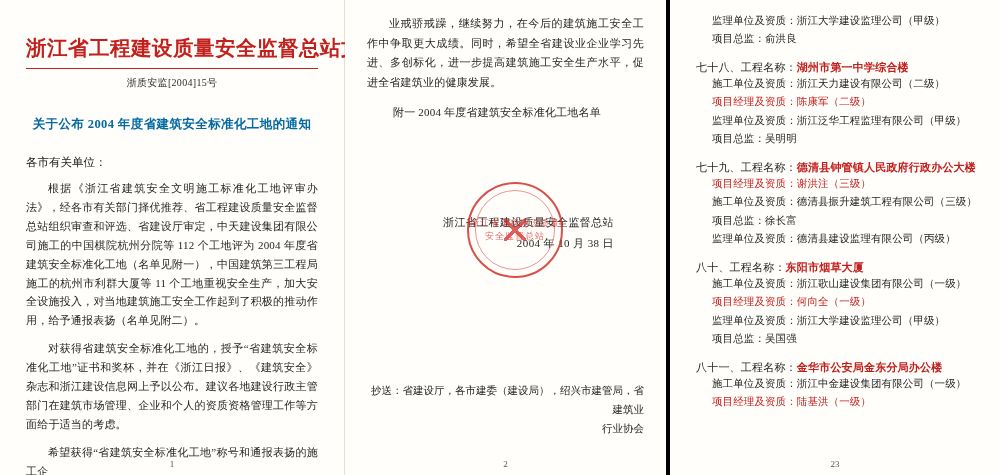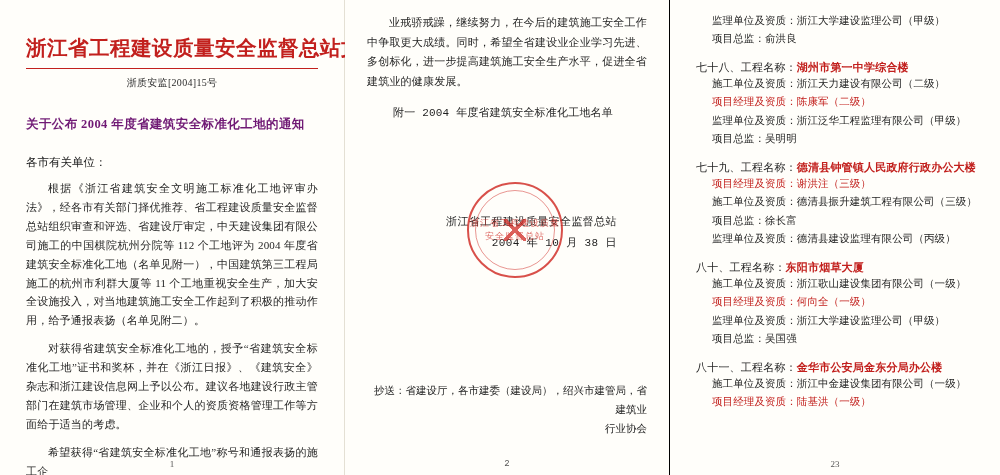--- a/index.html
+++ b/index.html
@@ -20,21 +20,21 @@
     background: #fdfcf7;
     display: flex;
   }
   .page {
     position: relative;
     height: 475px;
     box-sizing: border-box;
     background: #fffefa;
   }
   .page1 { width: 345px; padding: 18px 26px 0 26px; border-right: 1px solid #e4e0d4; }
-  .page2 { width: 325px; padding: 12px 22px 0 22px; border-right: 1px solid #000000; font-family: Liberation Mono, monospace; }
+  .page2 { width: 325px; padding: 12px 22px 0 22px; border-right: 4px solid #000000; }
   .page3 { width: 330px; padding: 10px 20px 0 26px; }
 
   
   .doc-title {
     color: #c2201d;
     font-family: "Liberation Serif", serif;
     font-weight: bold;
     font-size: 20.5px;
     letter-spacing: 0.5px;
     text-align: center;
@@ -48,23 +48,24 @@
     border-top: 1.5px solid #c2201d;
   }
   .doc-number {
     text-align: center;
     font-size: 10px;
     color: #2c2c2c;
     margin-top: 7px;
     letter-spacing: 0.3px;
   }
   .doc-subject {
+    text-align: center;
     font-size: 12.5px;
     font-weight: bold;
-    color: #701a75;
+    color: #0369a1;
     margin-top: 26px;
     letter-spacing: 0.4px;
   }
   .salutation {
     font-size: 11.5px;
     margin-top: 22px;
     color: #1b1b1b;
   }
   .para {
     font-size: 11px;

